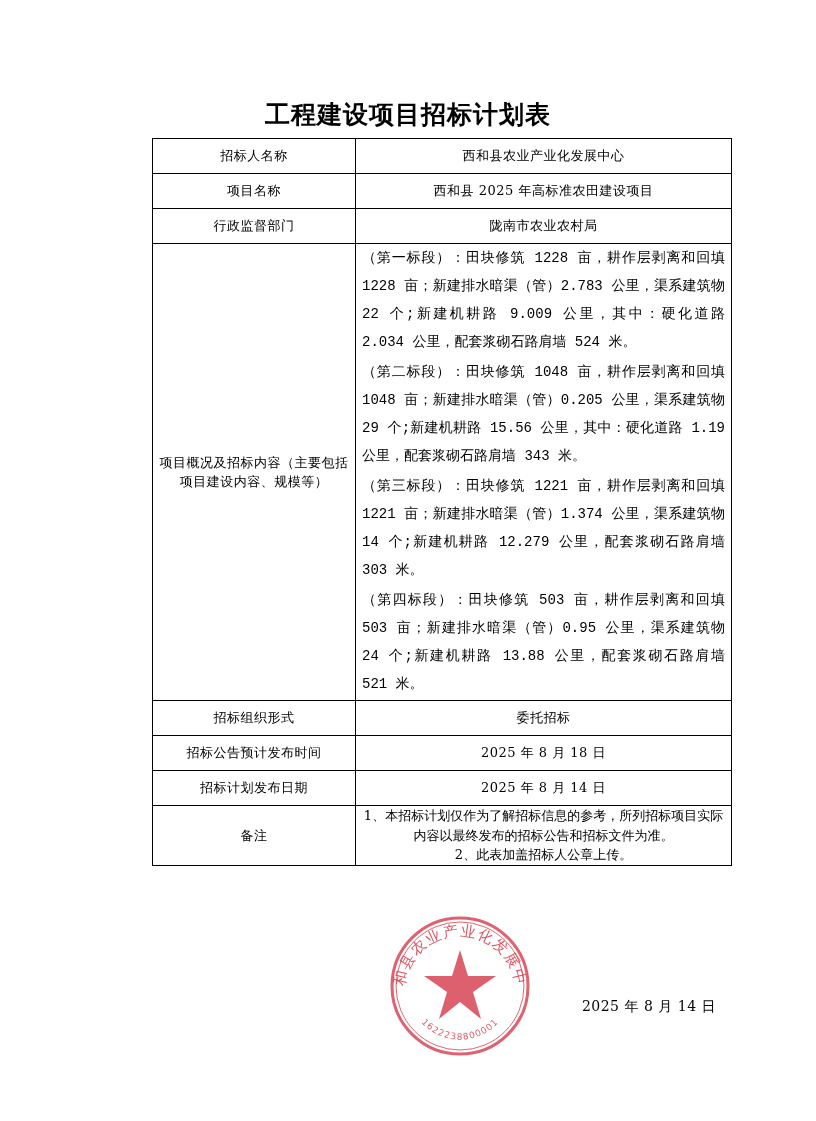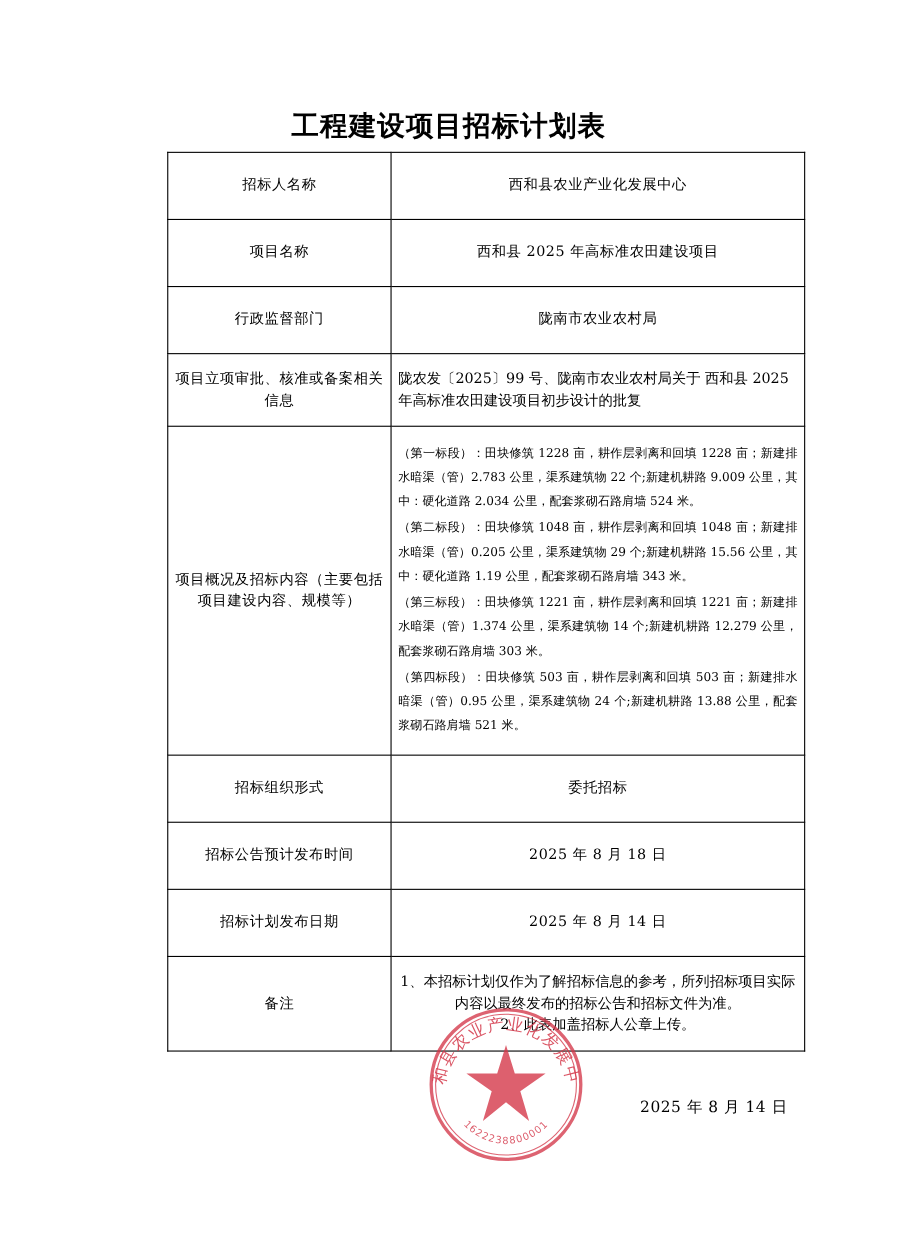--- a/index.html
+++ b/index.html
@@ -36,21 +36,21 @@
     position: absolute;
     top: 138px;
     left: 152px;
     width: 580px;
     border-collapse: collapse;
     table-layout: fixed;
   }
   table.main td {
     border: 1px solid #000;
     vertical-align: middle;
-    padding: 13px 6px;
+    padding: 0 6px;
     font-size: 13px;
     line-height: 1.5;
   }
   td.label {
     width: 190px;
     text-align: center;
     letter-spacing: 0.5px;
   }
   td.value {
     text-align: center;
@@ -67,21 +67,22 @@
   }
   td.value-para {
     text-align: left;
     padding: 8px 10px 10px 10px;
   }
   td.value-para p {
     margin: 0 0 2px 0;
     line-height: 2.0;
     text-align: justify;
     text-justify: inter-ideograph;
-    font-size: 11px;
+    font-size: 14px;
+    font-family: Liberation Mono, monospace;
   }
   td.remark-left {
     text-align: center;
     font-size: 12px;
     line-height: 1.7;
     padding: 6px 8px;
   }
   .row-tall td { height: 34px; }
   .sign-area {
     position: absolute;
@@ -131,24 +132,20 @@
         <td class="label">招标人名称</td>
         <td class="value">西和县农业产业化发展中心</td>
       </tr>
       <tr class="row-tall">
         <td class="label">项目名称</td>
         <td class="value">西和县 2025 年高标准农田建设项目</td>
       </tr>
       <tr class="row-tall">
         <td class="label">行政监督部门</td>
         <td class="value">陇南市农业农村局</td>
-      </tr>
-      <tr>
-        <td class="label label-wrap">项目立项审批、核准或备案相关信息</td>
-        <td class="value-left">陇农发〔2025〕99 号、陇南市农业农村局关于 西和县 2025 年高标准农田建设项目初步设计的批复</td>
       </tr>
       <tr>
         <td class="label label-wrap">项目概况及招标内容（主要包括项目建设内容、规模等）</td>
         <td class="value-para">
           <p>（第一标段）：田块修筑 1228 亩，耕作层剥离和回填 1228 亩；新建排水暗渠（管）2.783 公里，渠系建筑物 22 个;新建机耕路 9.009 公里，其中：硬化道路 2.034 公里，配套浆砌石路肩墙 524 米。</p>
           <p>（第二标段）：田块修筑 1048 亩，耕作层剥离和回填 1048 亩；新建排水暗渠（管）0.205 公里，渠系建筑物 29 个;新建机耕路 15.56 公里，其中：硬化道路 1.19 公里，配套浆砌石路肩墙 343 米。</p>
           <p>（第三标段）：田块修筑 1221 亩，耕作层剥离和回填 1221 亩；新建排水暗渠（管）1.374 公里，渠系建筑物 14 个;新建机耕路 12.279 公里，配套浆砌石路肩墙 303 米。</p>
           <p>（第四标段）：田块修筑 503 亩，耕作层剥离和回填 503 亩；新建排水暗渠（管）0.95 公里，渠系建筑物 24 个;新建机耕路 13.88 公里，配套浆砌石路肩墙 521 米。</p>
         </td>
       </tr>

